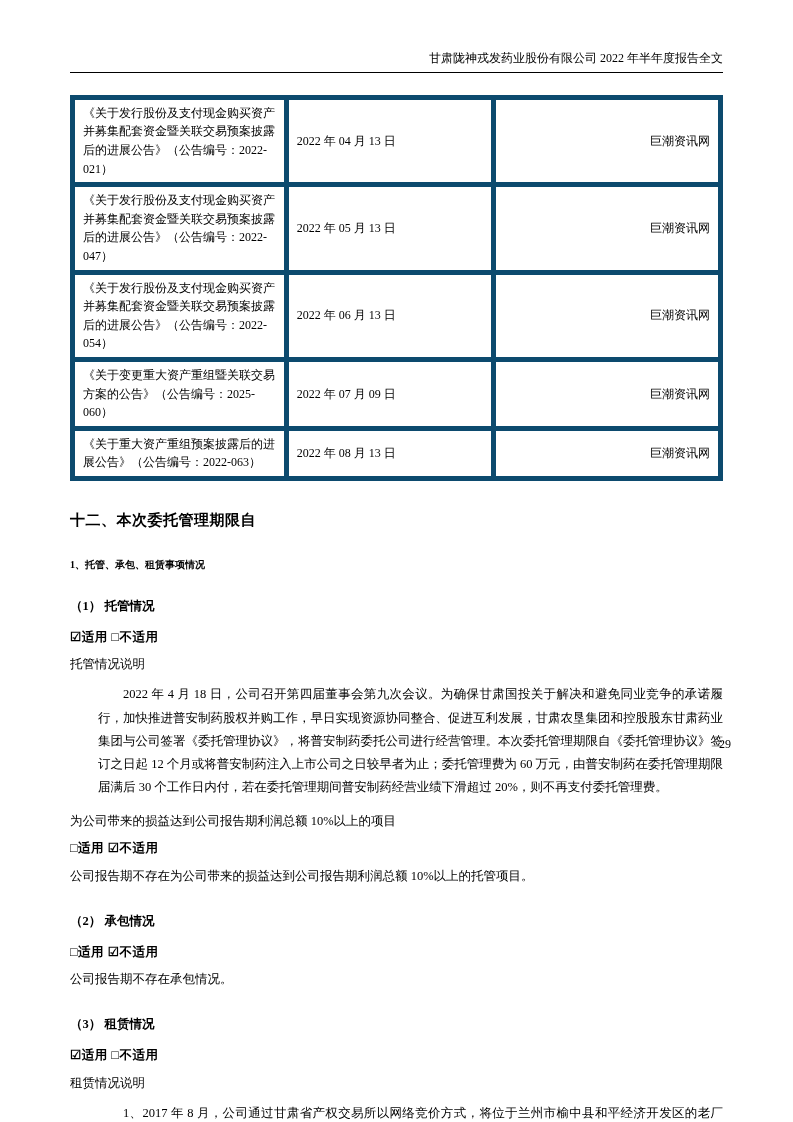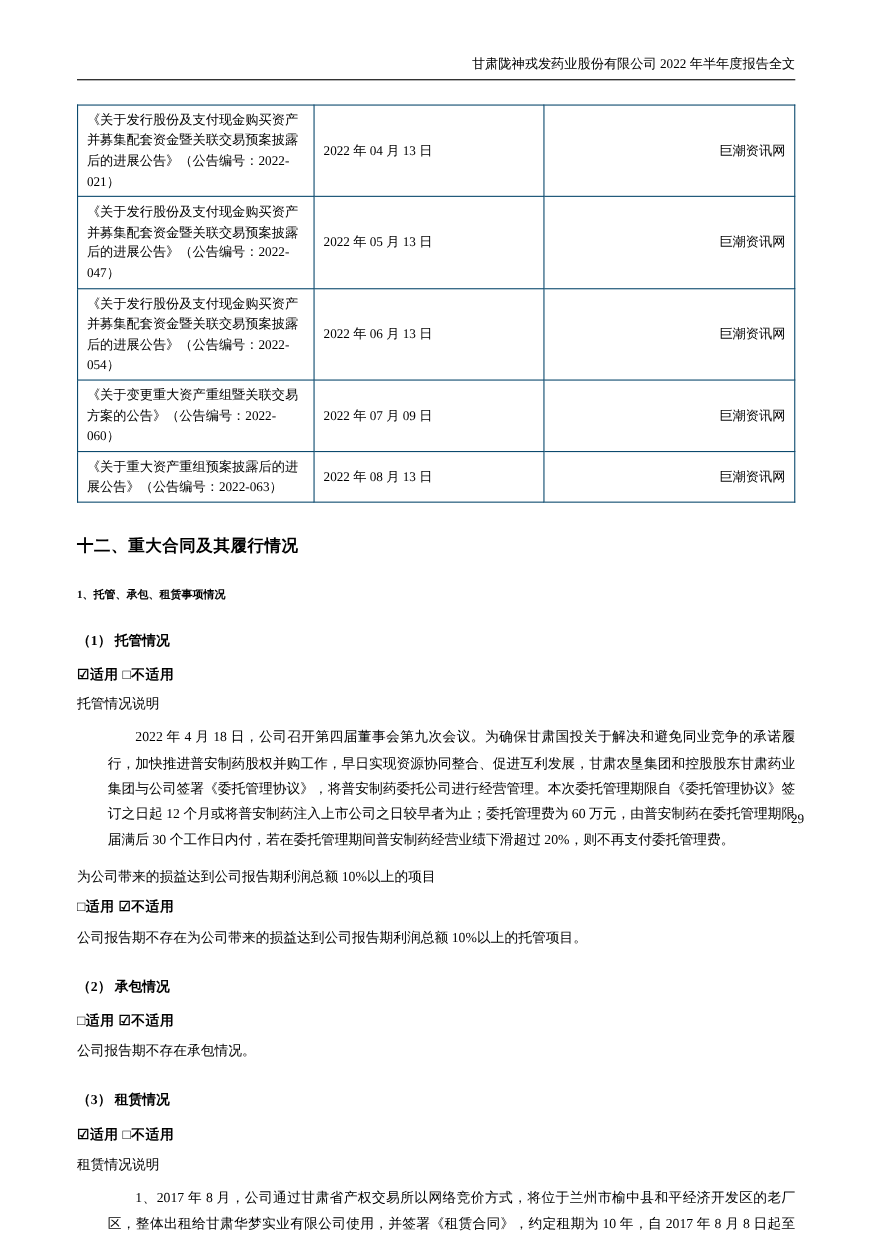--- a/index.html
+++ b/index.html
@@ -24,21 +24,21 @@
     padding-bottom: 5px;
     border-bottom: 1px solid #000;
   }
   table.announce-table {
     width: 100%;
     border-collapse: collapse;
     margin-top: 22px;
     font-size: 12px;
   }
   table.announce-table td {
-    border: 1px solid #0c4a6e;
+    border: 5px solid #0c4a6e;
     padding: 4px 8px;
     vertical-align: middle;
     line-height: 1.55;
   }
   td.col-title { width: 33%; text-align: left; }
   td.col-date  { width: 32%; text-align: left; font-family: Liberation Serif, serif; }
   td.col-site  { width: 35%; text-align: right; }
 
   .h1 {
     font-size: 15px;
@@ -96,33 +96,33 @@
         <td class="col-title">《关于发行股份及支付现金购买资产并募集配套资金暨关联交易预案披露后的进展公告》（公告编号：2022-047）</td>
         <td class="col-date">2022 年 05 月 13 日</td>
         <td class="col-site">巨潮资讯网</td>
       </tr>
       <tr>
         <td class="col-title">《关于发行股份及支付现金购买资产并募集配套资金暨关联交易预案披露后的进展公告》（公告编号：2022-054）</td>
         <td class="col-date">2022 年 06 月 13 日</td>
         <td class="col-site">巨潮资讯网</td>
       </tr>
       <tr>
-        <td class="col-title">《关于变更重大资产重组暨关联交易方案的公告》（公告编号：2022-060）</td>
+        <td class="col-title">《关于变更重大资产重组暨关联交易方案的公告》（公告编号：2025-060）</td>
         <td class="col-date">2022 年 07 月 09 日</td>
         <td class="col-site">巨潮资讯网</td>
       </tr>
       <tr>
         <td class="col-title">《关于重大资产重组预案披露后的进展公告》（公告编号：2022-063）</td>
         <td class="col-date">2022 年 08 月 13 日</td>
         <td class="col-site">巨潮资讯网</td>
       </tr>
     </tbody>
   </table>
 
-  <div class="h1">十二、重大合同及其履行情况</div>
+  <div class="h1">十二、本次委托管理期限自</div>
 
   <div class="h2">1、托管、承包、租赁事项情况</div>
 
   <div class="h3">（1） 托管情况</div>
   <div class="line checkline">☑适用 □不适用</div>
   <div class="line tight">托管情况说明</div>
   <div class="para">2022 年 4 月 18 日，公司召开第四届董事会第九次会议。为确保甘肃国投关于解决和避免同业竞争的承诺履行，加快推进普安制药股权并购工作，早日实现资源协同整合、促进互利发展，甘肃农垦集团和控股股东甘肃药业集团与公司签署《委托管理协议》，将普安制药委托公司进行经营管理。本次委托管理期限自《委托管理协议》签订之日起 12 个月或将普安制药注入上市公司之日较早者为止；委托管理费为 60 万元，由普安制药在委托管理期限届满后 30 个工作日内付，若在委托管理期间普安制药经营业绩下滑超过 20%，则不再支付委托管理费。</div>
   <div class="line">为公司带来的损益达到公司报告期利润总额 10%以上的项目</div>
   <div class="line tight checkline">□适用 ☑不适用</div>
   <div class="line tight">公司报告期不存在为公司带来的损益达到公司报告期利润总额 10%以上的托管项目。</div>

